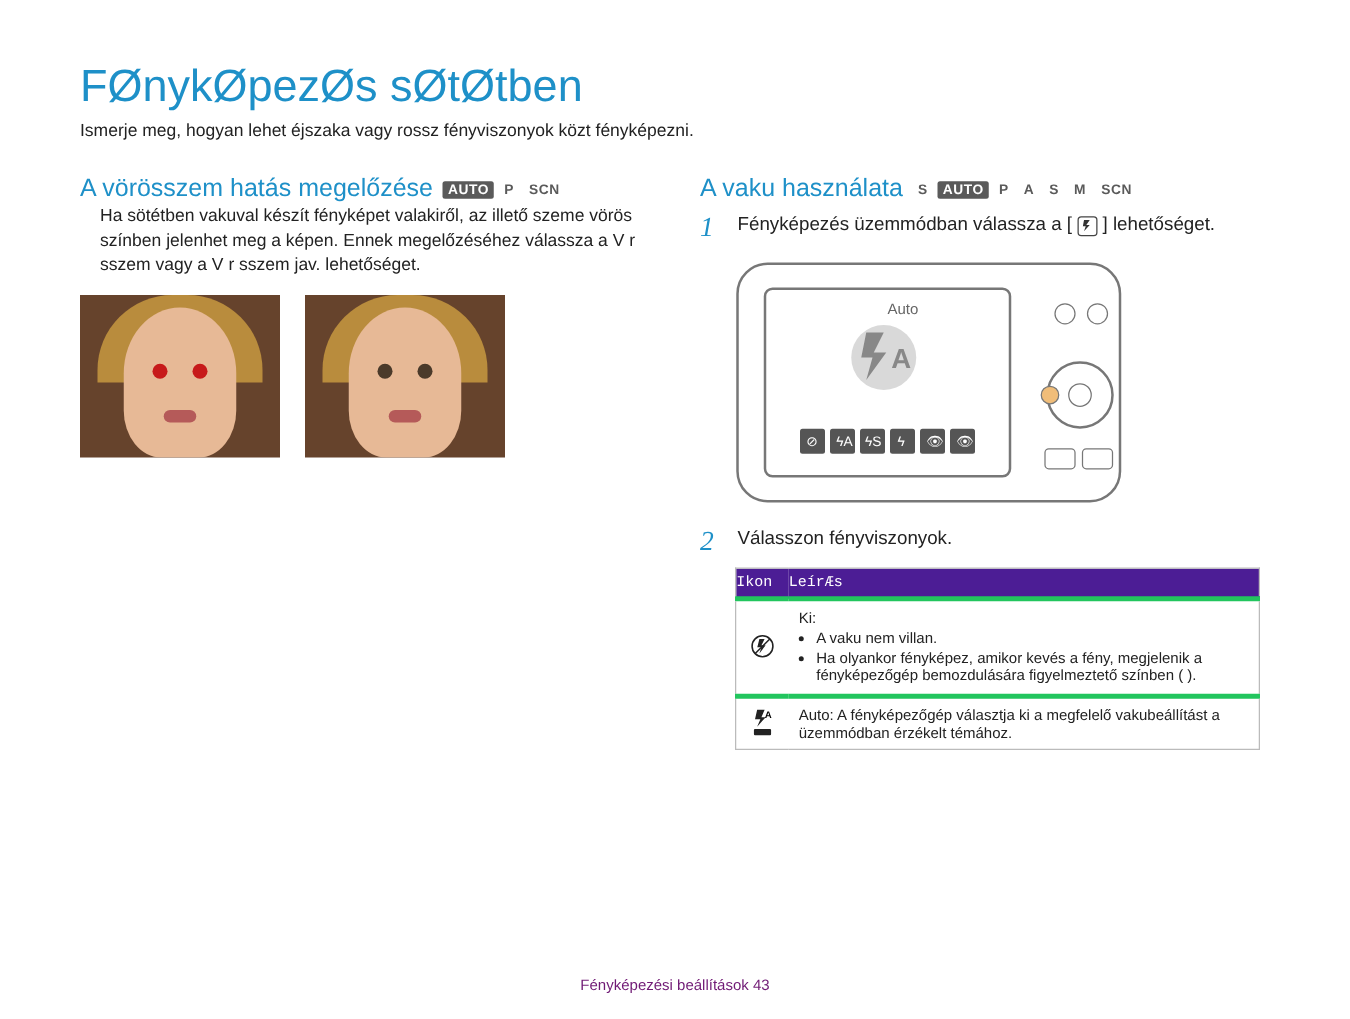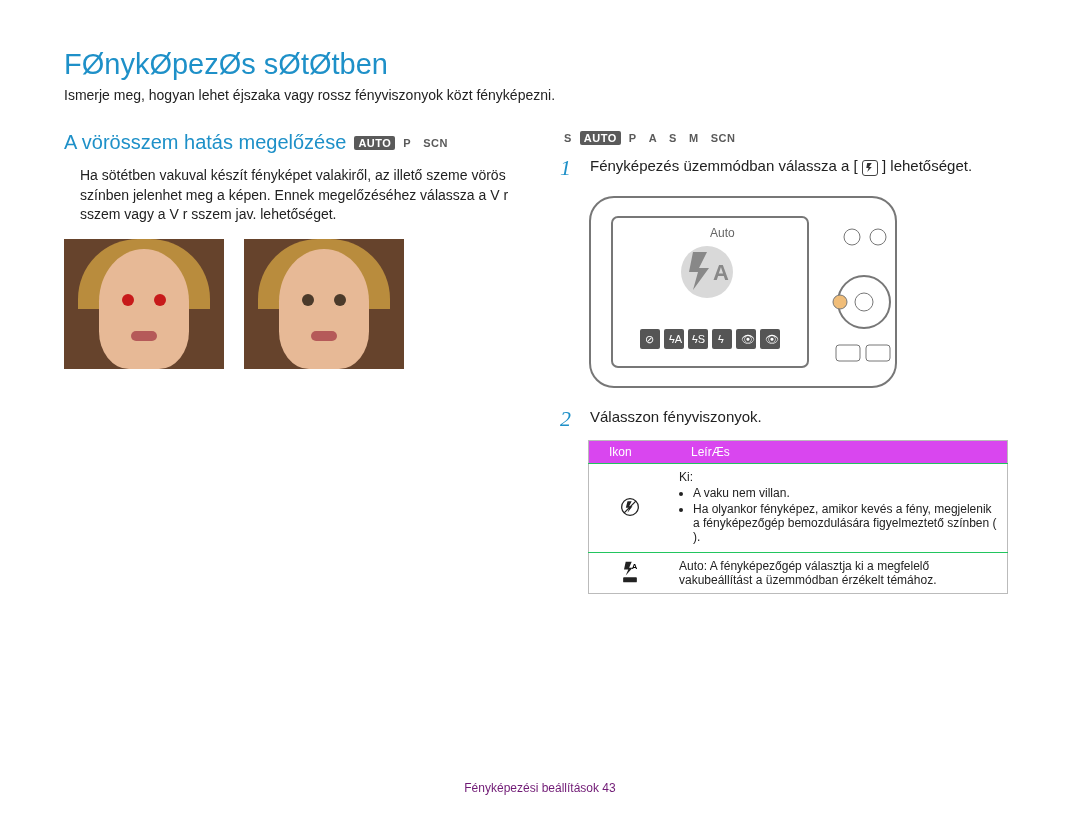--- a/index.html
+++ b/index.html
@@ -9,40 +9,40 @@
     color: #222;
     width: 1080px;
     height: 815px;
     box-sizing: border-box;
     padding: 48px 64px 20px 64px;
     display: flex;
     flex-direction: column;
   }
   .page-title {
     color: #1e90c8;
-    font-size: 29px;
+    font-size: 36px;
     font-weight: 400;
     margin: 0 0 6px 0;
   }
   .page-intro {
     font-size: 14px;
     margin: 0 0 28px 0;
   }
   .two-col {
     display: flex;
     gap: 40px;
   }
   .col {
     flex: 1 1 50%;
   }
   .section-title {
     color: #1e90c8;
     font-size: 20px;
     font-weight: 400;
-    margin: 0 0 12px 0;
+    margin: 0 0 0 0;
     display: flex;
     align-items: center;
     gap: 8px;
   }
   .mode-badges {
     display: inline-flex;
     gap: 4px;
     font-size: 11px;
   }
   .badge {
@@ -120,29 +120,30 @@
   .flash-table {
     border: 1px solid #bbb;
     border-collapse: collapse;
     width: 100%;
     font-size: 12px;
     margin-left: 28px;
     box-sizing: border-box;
     max-width: 420px;
   }
   .flash-table th {
-    background: #d946ef;
+    background: #4c1d95;
     color: #fff;
     font-weight: 400;
     text-align: left;
-    padding: 4px 20px;
+    padding: 4px 0;
+    font-family: Liberation Mono, monospace;
   }
   .flash-table th.icon-col { width: 42px; }
   .flash-table td {
-    border-top: 1px solid #22c55e;
+    border-top: 4px solid #22c55e;
     padding: 6px 8px;
     vertical-align: top;
   }
   .flash-table td.icon-cell {
     text-align: center;
     vertical-align: middle;
   }
   .flash-table ul {
     margin: 2px 0 0 14px;
     padding: 0;
@@ -196,20 +197,21 @@
           <div class="skin"></div>
           <div class="eye l"></div>
           <div class="eye r"></div>
           <div class="lips"></div>
       </div>
     </div>
   </div>
 
   <div class="col">
     <h2 class="section-title">
+      <span>A vaku használata</span>
       <span class="mode-badges">
         <span class="badge plain">S</span>
         <span class="badge">AUTO</span>
         <span class="badge plain">P</span>
         <span class="badge plain">A</span>
         <span class="badge plain">S</span>
         <span class="badge plain">M</span>
         <span class="badge plain">SCN</span>
       </span>
     </h2>

